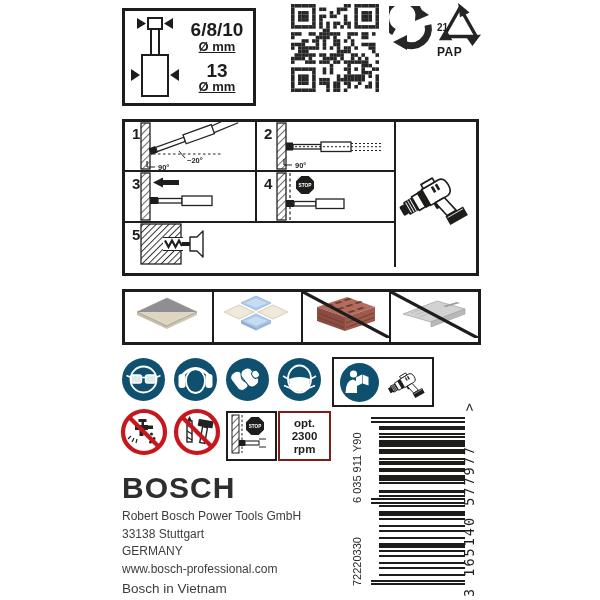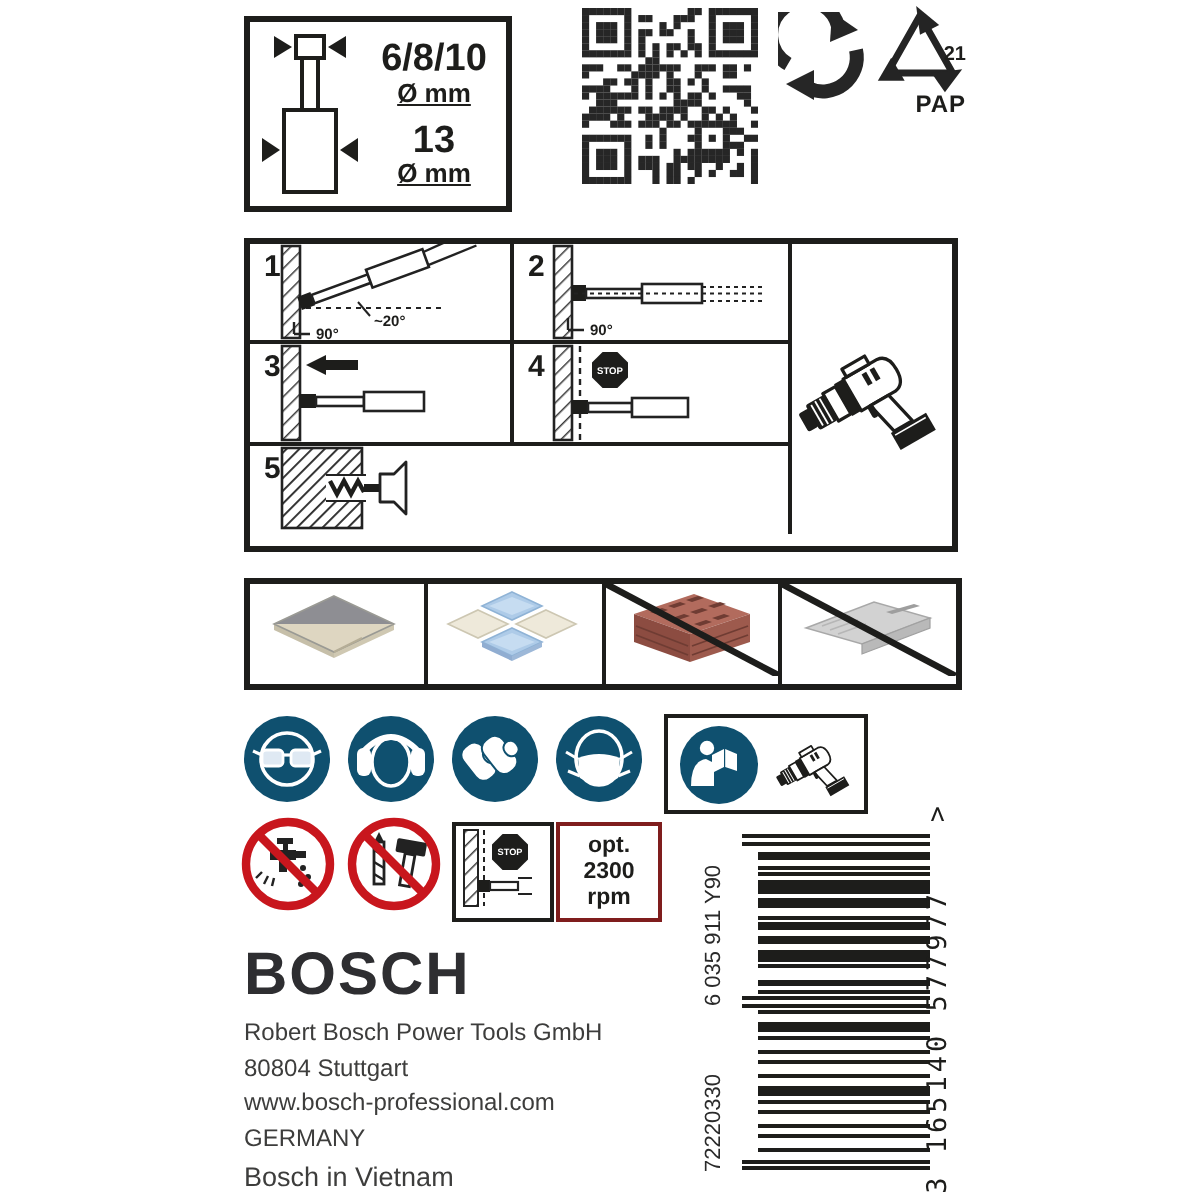--- a/index.html
+++ b/index.html
@@ -9,21 +9,21 @@
   
   .spec-box{position:absolute;left:122px;top:8px;width:128px;height:92px;border:3px solid #1d1d1b;
             display:flex;align-items:center;background:#fff;}
   .spec-graphic{flex:none;margin-left:4px;}
   .spec-text{flex:1;text-align:center;line-height:1.05;font-weight:bold;}
   .spec-size{font-size:19px;}
   .spec-unit{font-size:13px;margin-bottom:7px;text-decoration:underline;}
   
   .qr{position:absolute;left:291px;top:4px;width:88px;height:88px;}
   .green-dot{position:absolute;left:389px;top:6px;width:44px;height:44px;}
-  .pap{position:absolute;left:437px;top:2px;width:46px;text-align:right;}
+  .pap{position:absolute;left:437px;top:2px;width:46px;text-align:left;}
   .pap-code{position:absolute;left:0;right:0;top:20px;font-size:10px;font-weight:bold;}
   .pap-label{font-size:12px;font-weight:bold;margin-top:-3px;letter-spacing:0.5px;}
   
   .instr-box{position:absolute;left:122px;top:119px;width:351px;height:151px;border:3px solid #1d1d1b;
              display:grid;grid-template-columns:132px 139px 74px;grid-template-rows:50px 51px 44px;background:#fff;}
   .cell{position:relative;}
   .b-r{border-right:2px solid #1d1d1b;} .b-b{border-bottom:2px solid #1d1d1b;}
   .cell .num{position:absolute;top:3px;left:7px;font-size:15px;font-weight:bold;z-index:2;}
   .p5{grid-column:1/3;}
   .drill-cell{grid-column:3;grid-row:1/4;display:flex;align-items:center;justify-content:center;}
@@ -693,23 +693,23 @@
 
   <div class="speed-box">
     <div>opt.</div>
     <div>2300</div>
     <div>rpm</div>
   </div>
 
   <div class="logo">BOSCH</div>
   <div class="addr">
     <div>Robert Bosch Power Tools GmbH</div>
-    <div>80804 Stuttgart</div>
+    <div>33138 Stuttgart</div>
+    <div>GERMANY</div>
     <div>www.bosch-professional.com</div>
-    <div>GERMANY</div>
   </div>
   <div class="origin">Bosch in Vietnam</div>
 
   <div class="bc-bars" id="bc-bars">
       <div class="bar" style="top:0.00px;height:2.02px;width:94px"></div>
       <div class="bar" style="top:3.54px;height:2.02px;width:94px"></div>
       <div class="bar" style="top:8.84px;height:3.79px;width:86px"></div>
       <div class="bar" style="top:15.92px;height:2.02px;width:86px"></div>
       <div class="bar" style="top:19.45px;height:2.02px;width:86px"></div>
       <div class="bar" style="top:22.99px;height:7.32px;width:86px"></div>

